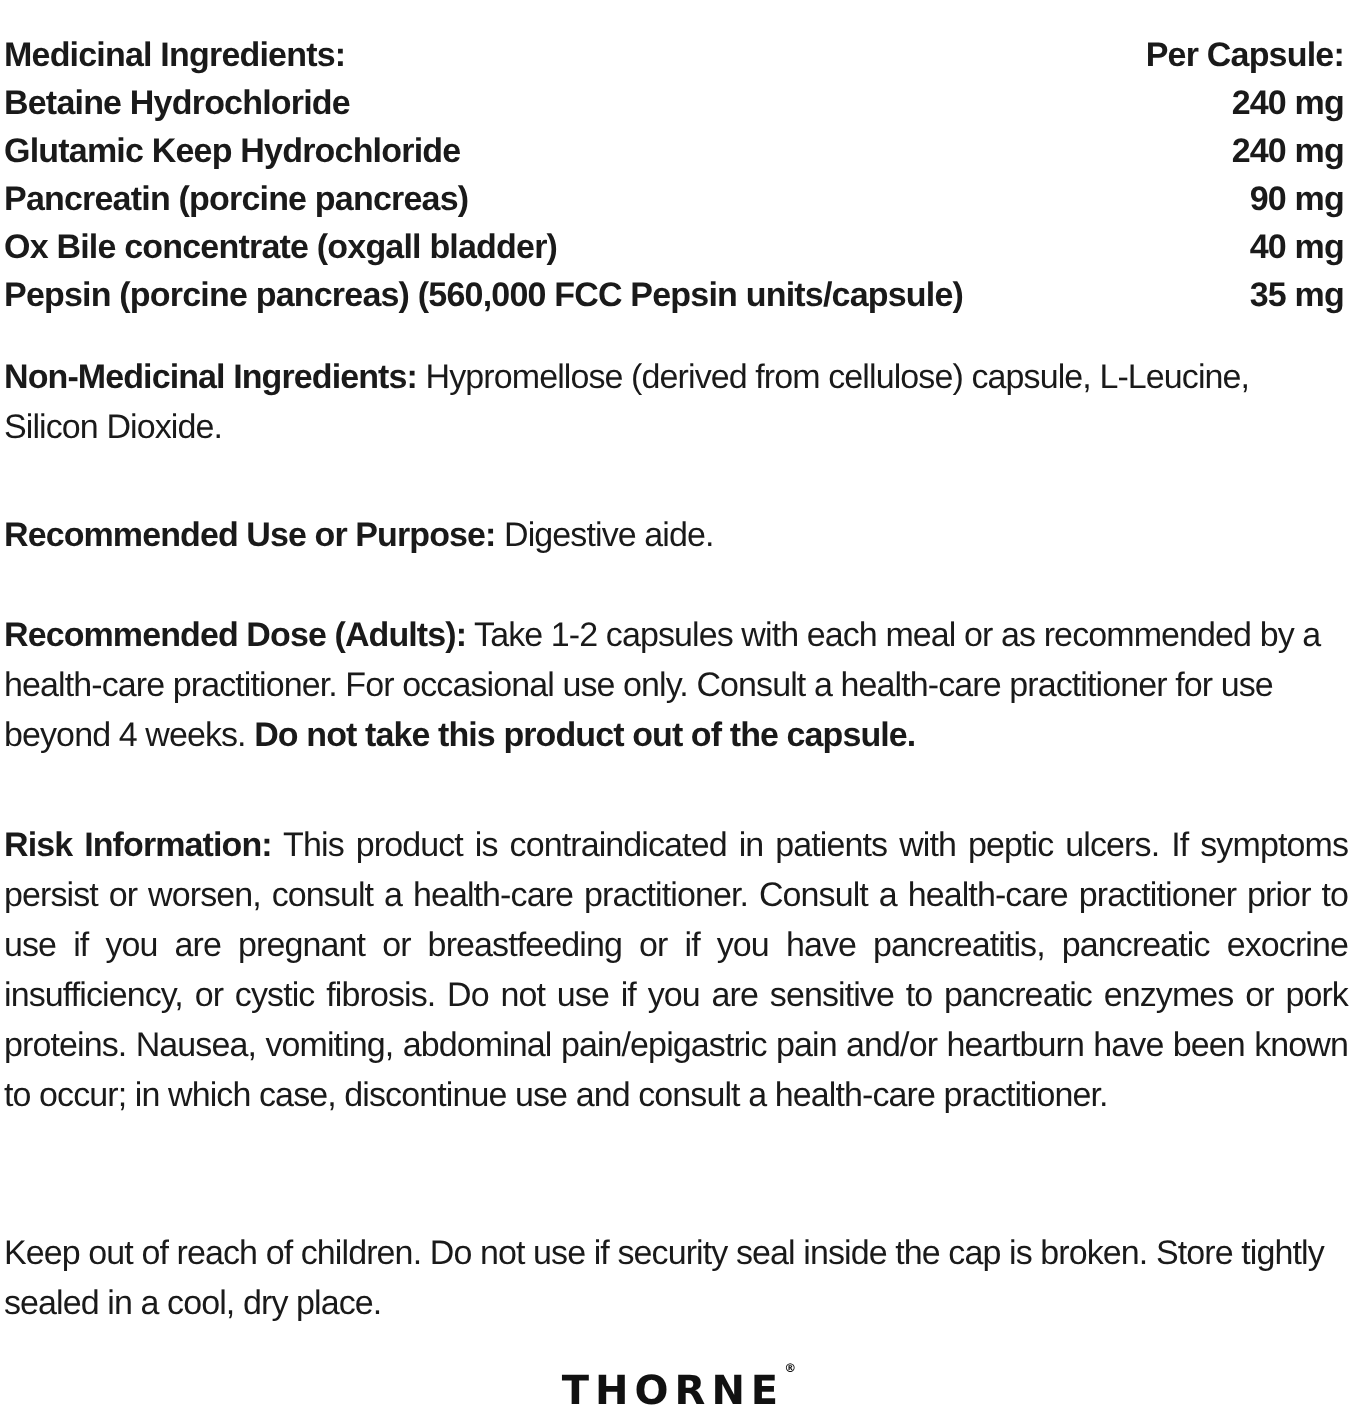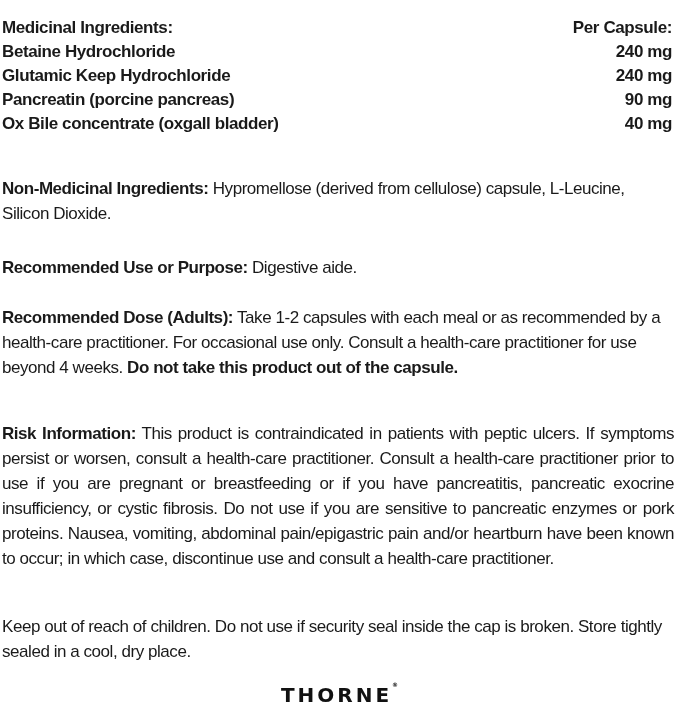--- a/index.html
+++ b/index.html
@@ -6,21 +6,21 @@
   body { width:679px; height:707px; overflow:hidden; position:relative;
          font-family:"Liberation Sans", sans-serif; color:#1a1a1a; }
   .page { position:absolute; left:2px; top:0; width:670px; }
   .row { display:flex; justify-content:space-between; font-size:17px; line-height:24px; height:24px;
          letter-spacing:-0.4px;font-weight:bold; }
   .row .name { white-space:nowrap; }
   .row .amt { white-space:nowrap; text-align:center; }
   .hdr { font-weight:bold; }
   .para { font-size:17px; line-height:25px; letter-spacing:-0.45px; margin:0; }
   .b { font-weight:bold;text-align:center; }
-  .just { text-align:justify; text-align-last:left;margin-top:11px; }
+  .just { text-align:justify; text-align-last:left; }
   #sec-ingredients { position:absolute; top:16px; left:0; width:670px; }
   #sec-nonmed { position:absolute; top:176px; left:0; width:672px; }
   #sec-use { position:absolute; top:255px; left:0; width:670px; }
   #sec-dose { position:absolute; top:305px; left:0; width:672px; }
   #sec-risk { position:absolute; top:410px; left:0; width:672px; }
   #sec-keep { position:absolute; top:614px; left:0; width:672px; }
   .logo { position:absolute; top:683px; left:0; width:679px; text-align:center;
           font-family:"DejaVu Sans", sans-serif; font-weight:bold; font-size:20px;
           letter-spacing:3px; color:#111; }
   .logo sup { font-size:6px; letter-spacing:0; vertical-align:top; position:relative; top:-2px; }
@@ -44,20 +44,24 @@
       <span class="amt">240 mg</span>
     </div>
     <div class="row">
       <span class="name">Pancreatin (porcine pancreas)</span>
       <span class="amt">90 mg</span>
     </div>
     <div class="row">
       <span class="name">Ox Bile concentrate (oxgall bladder)</span>
       <span class="amt">40 mg</span>
     </div>
+    <div class="row">
+      <span class="name">Pepsin (porcine pancreas) (560,000 FCC Pepsin units/capsule)</span>
+      <span class="amt">35 mg</span>
+    </div>
   </div>
 
   <p id="sec-nonmed" class="para">
     <span class="b">Non-Medicinal Ingredients:</span><span> Hypromellose (derived from cellulose) capsule, L-Leucine, Silicon Dioxide.</span>
   </p>
 
   <p id="sec-use" class="para">
     <span class="b">Recommended Use or Purpose:</span><span> Digestive aide.</span>
   </p>
 

